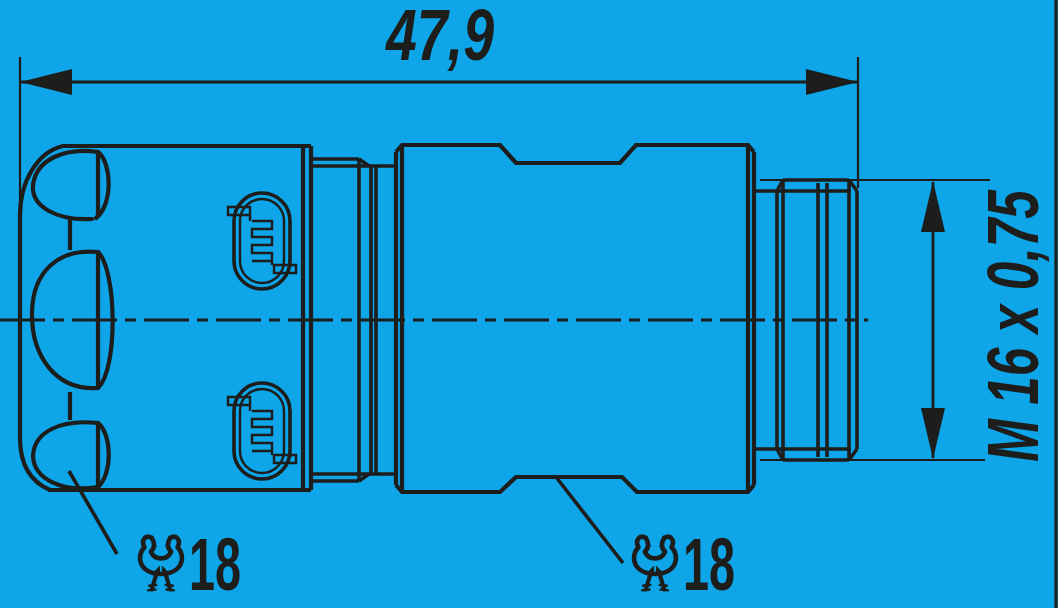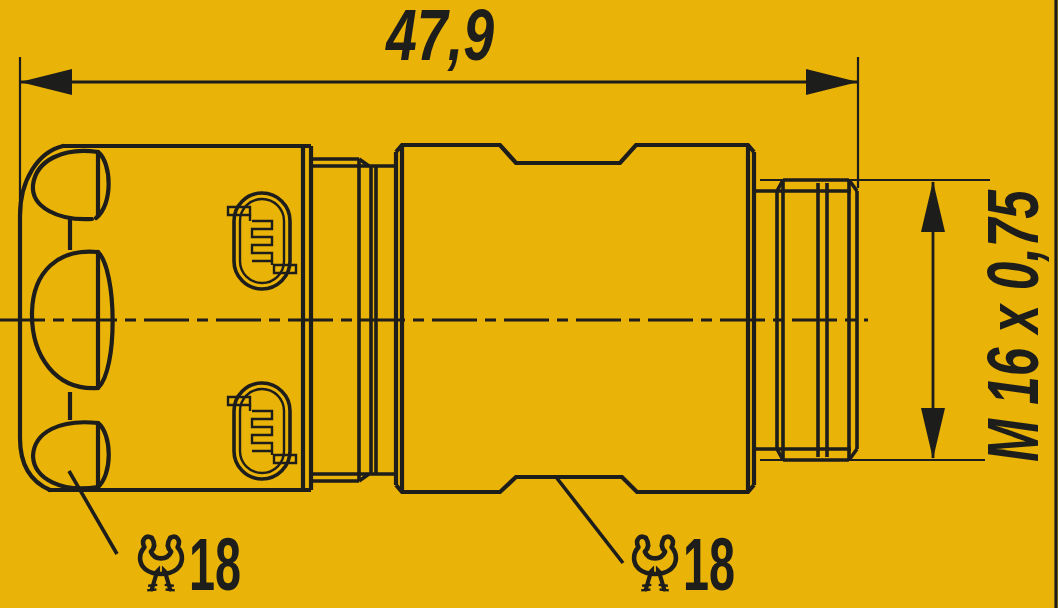--- a/index.html
+++ b/index.html
@@ -1,16 +1,16 @@
 <!DOCTYPE html>
 <html><head>
 <meta charset="utf-8">
 <style>
   html,body{margin:0;padding:0;background:#ffffff;}
-  .stage{position:relative;width:1058px;height:608px;background:#eab308;overflow:hidden;
+  .stage{position:relative;width:1058px;height:608px;background:#0ea5e9;overflow:hidden;
          font-family:"Liberation Sans",sans-serif;text-decoration:underline;}
   svg{position:absolute;left:0;top:0;}
   .ln{stroke:#1d1d1b;fill:none;stroke-linecap:butt;stroke-linejoin:miter;}
   .w4{stroke-width:4.2;}
   .w36{stroke-width:3.6;}
   .w3{stroke-width:3.2;}
   .w24{stroke-width:2.4;}
   .thin{stroke-width:2.2;}
   .dim{stroke-width:2.8;}
   .rc{stroke-linecap:round;stroke-linejoin:round;}

